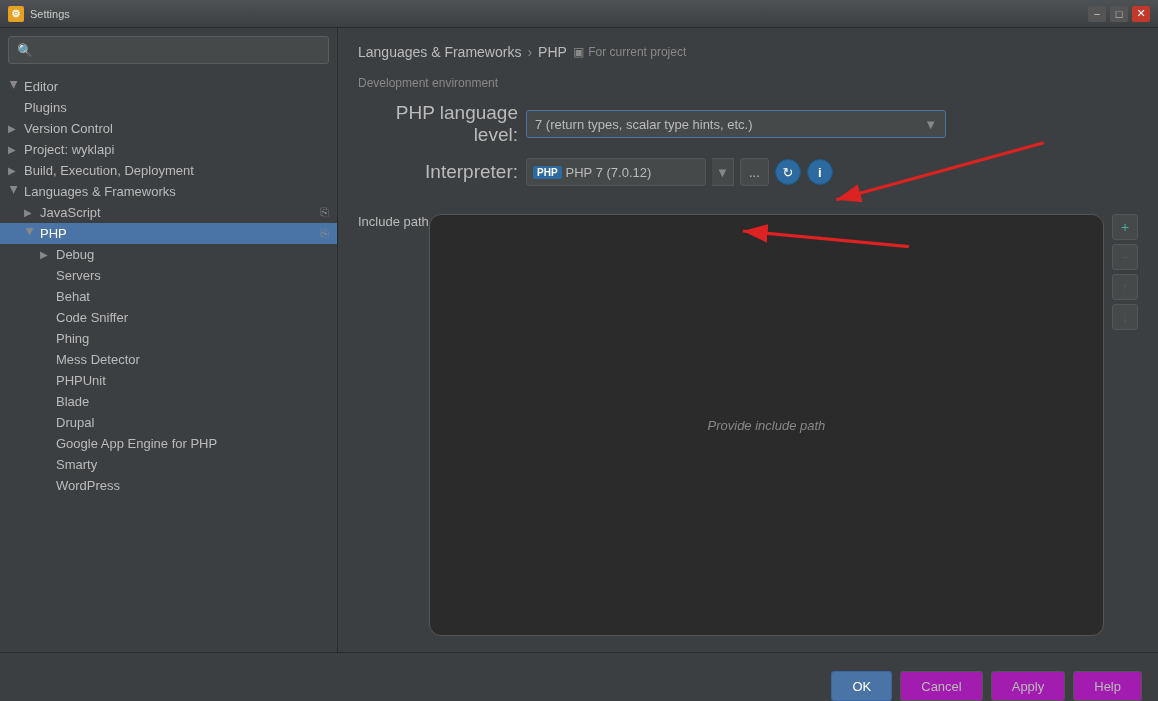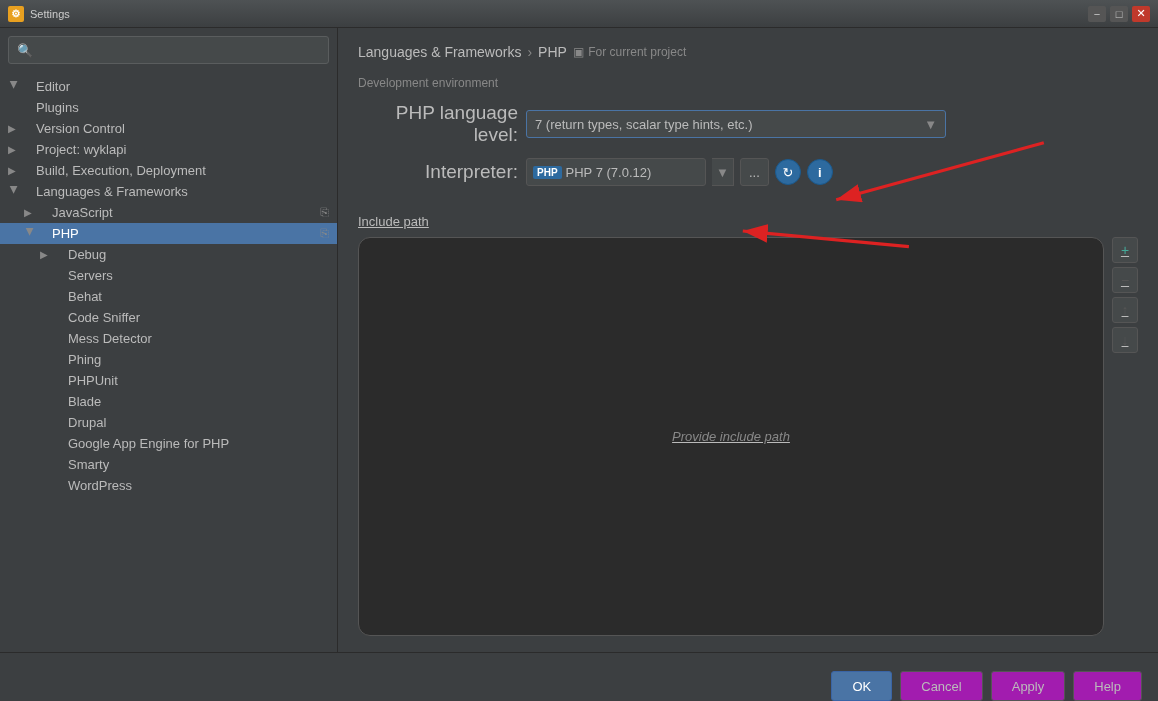--- a/index.html
+++ b/index.html
@@ -122,21 +122,21 @@
       flex: 1;
       overflow-y: auto;
       padding: 4px 0;
     }
 
     .tree-item {
       padding: 3px 8px 3px 16px;
       cursor: pointer;
       display: flex;
       align-items: center;
-      gap: 16px;
+      gap: 4px;
       white-space: nowrap;
     }
     .tree-item.selected {
       background: #4a74a5;
       color: white;
     }
     .tree-item.level0 { padding-left: 8px; }
     .tree-item.level1 { padding-left: 24px; }
     .tree-item.level2 { padding-left: 40px; }
 
@@ -304,22 +304,21 @@
       cursor: pointer;
       color: white;
       font-size: 13px;
       font-weight: bold;
     }
 
     .include-path-section {
       margin-top: 16px;
       flex: 1;
       display: flex;
-      flex-direction: column;
-      text-decoration: underline;
+      flex-direction: row;
     }
     .include-path-label {
       font-size: 13px;
       color: #bbbbbb;
       margin-bottom: 8px;
     }
     .include-path-box {
       flex: 1;
       background: #2b2b2b;
       border: 1px solid #555;
@@ -458,25 +457,25 @@
             <div class="tree-item level2">
               <span style="width: 12px; display: inline-block;"></span>
               <span>Behat</span>
             </div>
             <div class="tree-item level2">
               <span style="width: 12px; display: inline-block;"></span>
               <span>Code Sniffer</span>
             </div>
             <div class="tree-item level2">
               <span style="width: 12px; display: inline-block;"></span>
+              <span>Phing</span>
+            </div>
+            <div class="tree-item level2">
+              <span style="width: 12px; display: inline-block;"></span>
               <span>Mess Detector</span>
-            </div>
-            <div class="tree-item level2">
-              <span style="width: 12px; display: inline-block;"></span>
-              <span>Phing</span>
             </div>
             <div class="tree-item level2">
               <span style="width: 12px; display: inline-block;"></span>
               <span>PHPUnit</span>
             </div>
             <div class="tree-item level2">
               <span style="width: 12px; display: inline-block;"></span>
               <span>Blade</span>
             </div>
             <div class="tree-item level2">

